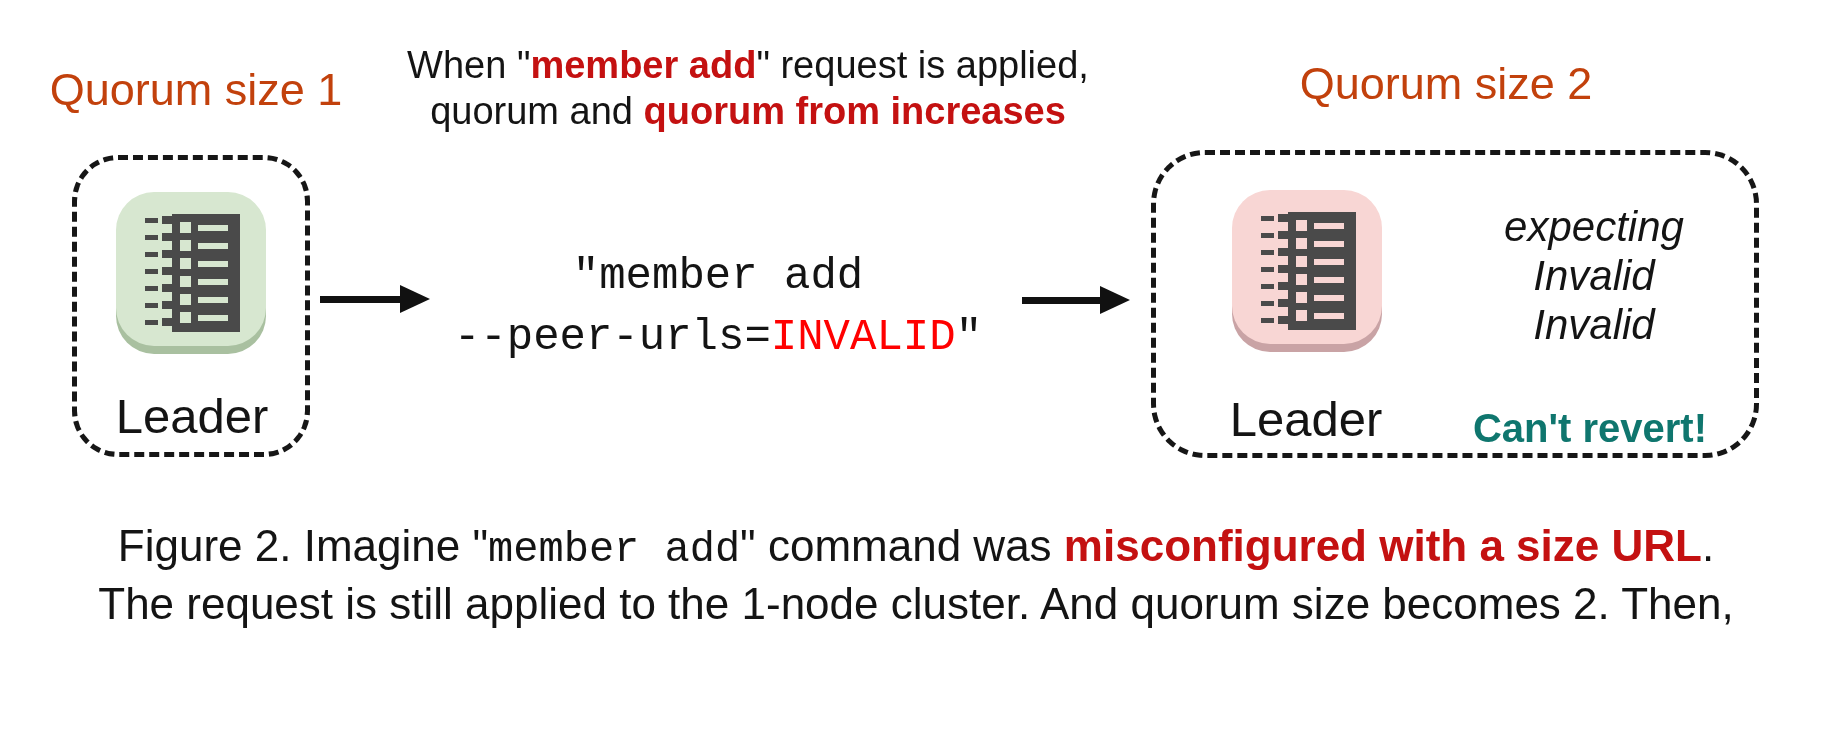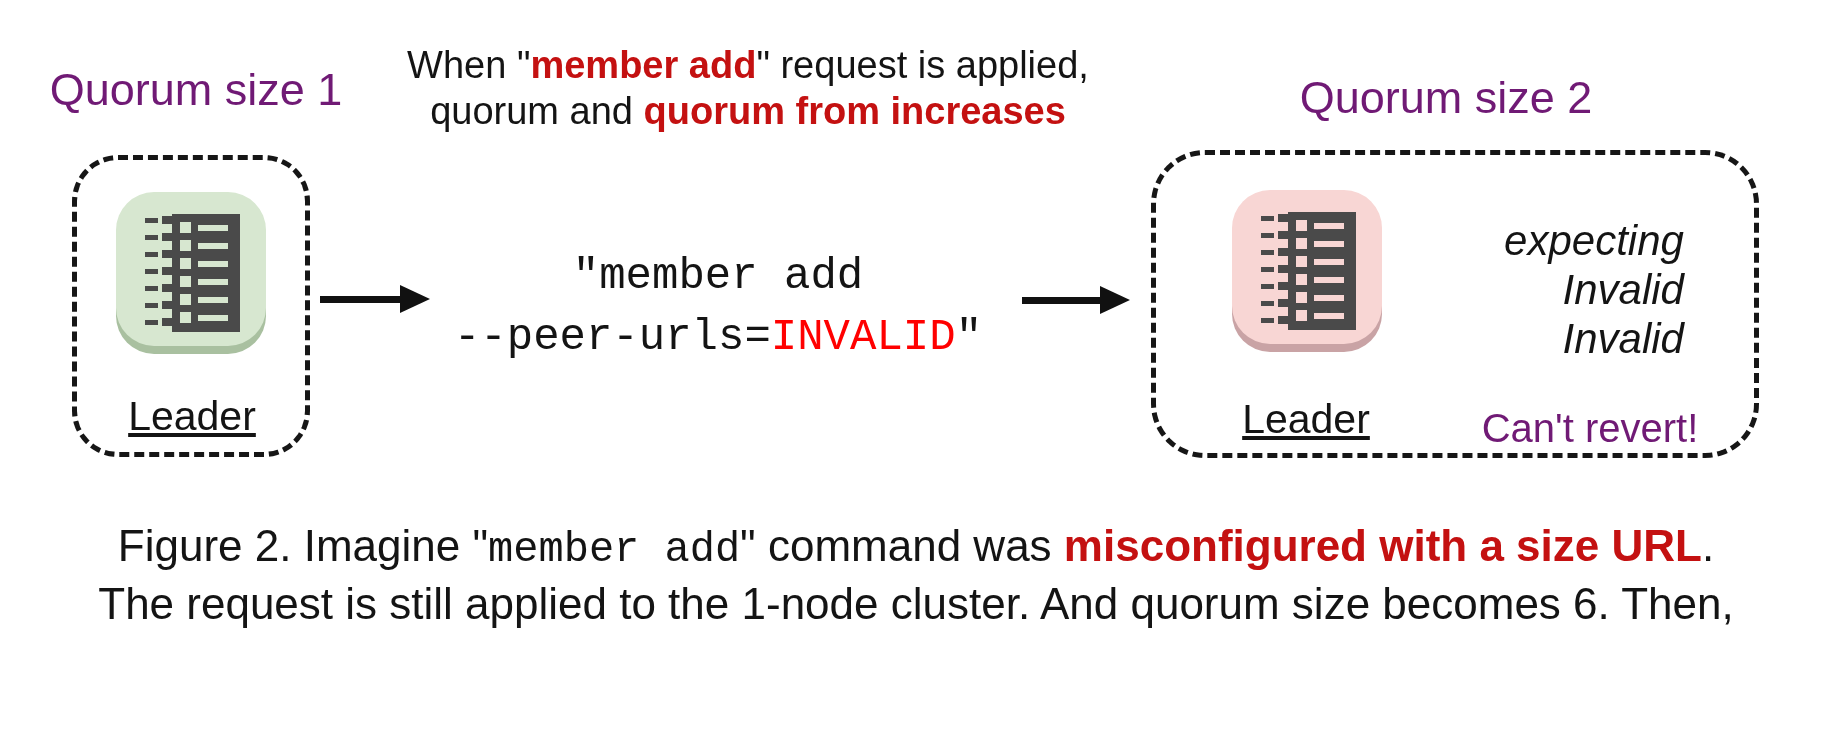--- a/index.html
+++ b/index.html
@@ -9,45 +9,45 @@
   }
   .abs{position:absolute;}
   .hcenter{transform:translateX(-50%);}
   .center-text{text-align:center;white-space:nowrap;}
 
   
   .annotation{left:748px;top:42px;font-size:38px;line-height:46px;font-weight:400;}
   .red-bold{color:#C41111;font-weight:700;}
 
   
-  .cluster-title{font-size:45px;line-height:52px;color:#701a75;}
+  .cluster-title{font-size:45px;line-height:52px;color:#c2410c;}
   .title-left{left:196px;top:64px;}
-  .title-right{left:1446px;top:72px;text-align:center;}
+  .title-right{left:1446px;top:58px;text-align:center;}
 
   
   .dashed-box{border:5px dashed #161616;box-sizing:border-box;background:transparent;}
   .box-left{left:72px;top:155px;width:238px;height:302px;border-radius:46px;}
   .box-right{left:1151px;top:150px;width:608px;height:308px;border-radius:54px;}
 
   
-  .node-label{font-size:41px;line-height:50px;text-decoration:underline;}
+  .node-label{font-size:49px;line-height:50px;}
   .label-left{left:192px;top:391px;}
   .label-right{left:1306px;top:394px;}
 
   
   .arrow-line{height:7px;background:#111111;}
   .arrow-head{width:0;height:0;border-top:14px solid transparent;border-bottom:14px solid transparent;border-left:30px solid #111111;}
 
   
   .command{left:718px;top:246px;font-family:"Liberation Mono","DejaVu Sans Mono",monospace;font-size:44px;line-height:61px;}
   .red-mono{color:#FF0000;}
 
   
-  .expecting{left:1594px;top:216px;font-size:42px;line-height:49px;font-style:italic;text-align:right;}
-  .cant-revert{left:1590px;top:404px;font-size:40px;line-height:48px;font-weight:400;color:#701a75;}
+  .expecting{left:1594px;top:202px;font-size:42px;line-height:49px;font-style:italic;}
+  .cant-revert{left:1590px;top:404px;font-size:40px;line-height:48px;font-weight:700;color:#0f766e;}
 
   
   .caption{left:916px;top:519px;font-size:44px;line-height:53px;}
   .fig-italic{}
   .mono-inline{font-family:"Liberation Mono","DejaVu Sans Mono",monospace;font-size:42px;}
 </style>
 </head>
 <body>
 
 <div id="stage">
@@ -153,16 +153,16 @@
   <div class="abs hcenter center-text expecting">
     <div>expecting</div>
     <div>Invalid</div>
     <div>Invalid</div>
   </div>
 
   <div class="abs hcenter center-text cant-revert">Can't revert!</div>
 
   <div class="abs hcenter center-text caption">
     <div><span class="fig-italic">Figure 2.</span><span> Imagine "</span><span class="mono-inline">member add</span><span>" command was </span><span class="red-bold">misconfigured with a size URL</span><span>.</span></div>
-    <div>The request is still applied to the 1-node cluster. And quorum size becomes 6. Then,</div>
+    <div>The request is still applied to the 1-node cluster. And quorum size becomes 2. Then,</div>
   </div>
 
 </div>
 
 </body></html>

